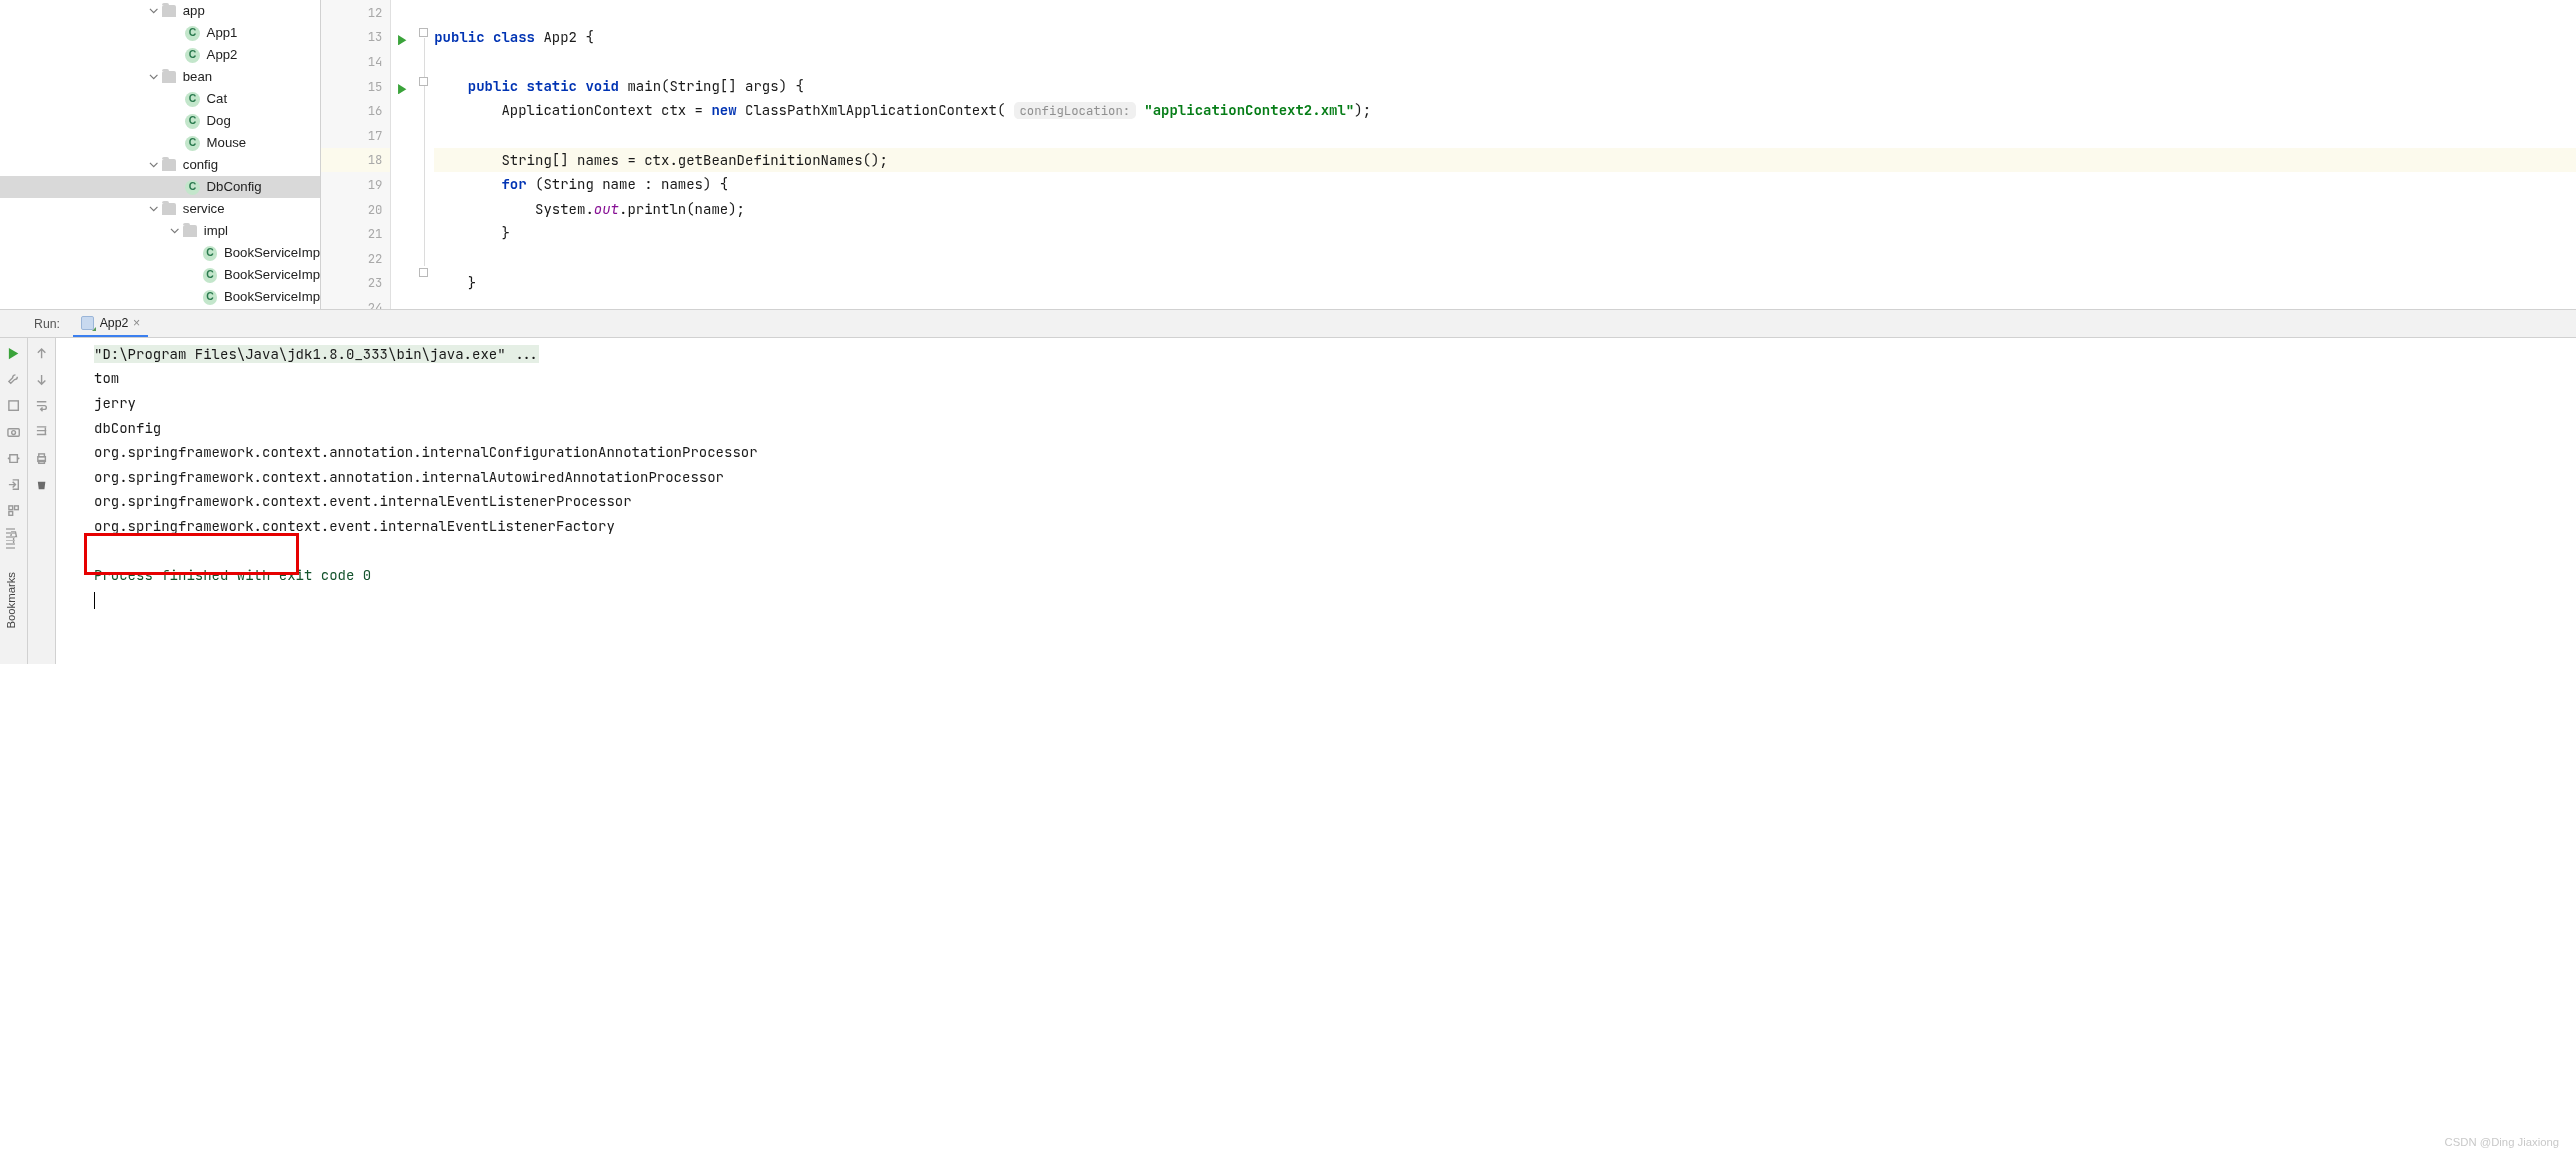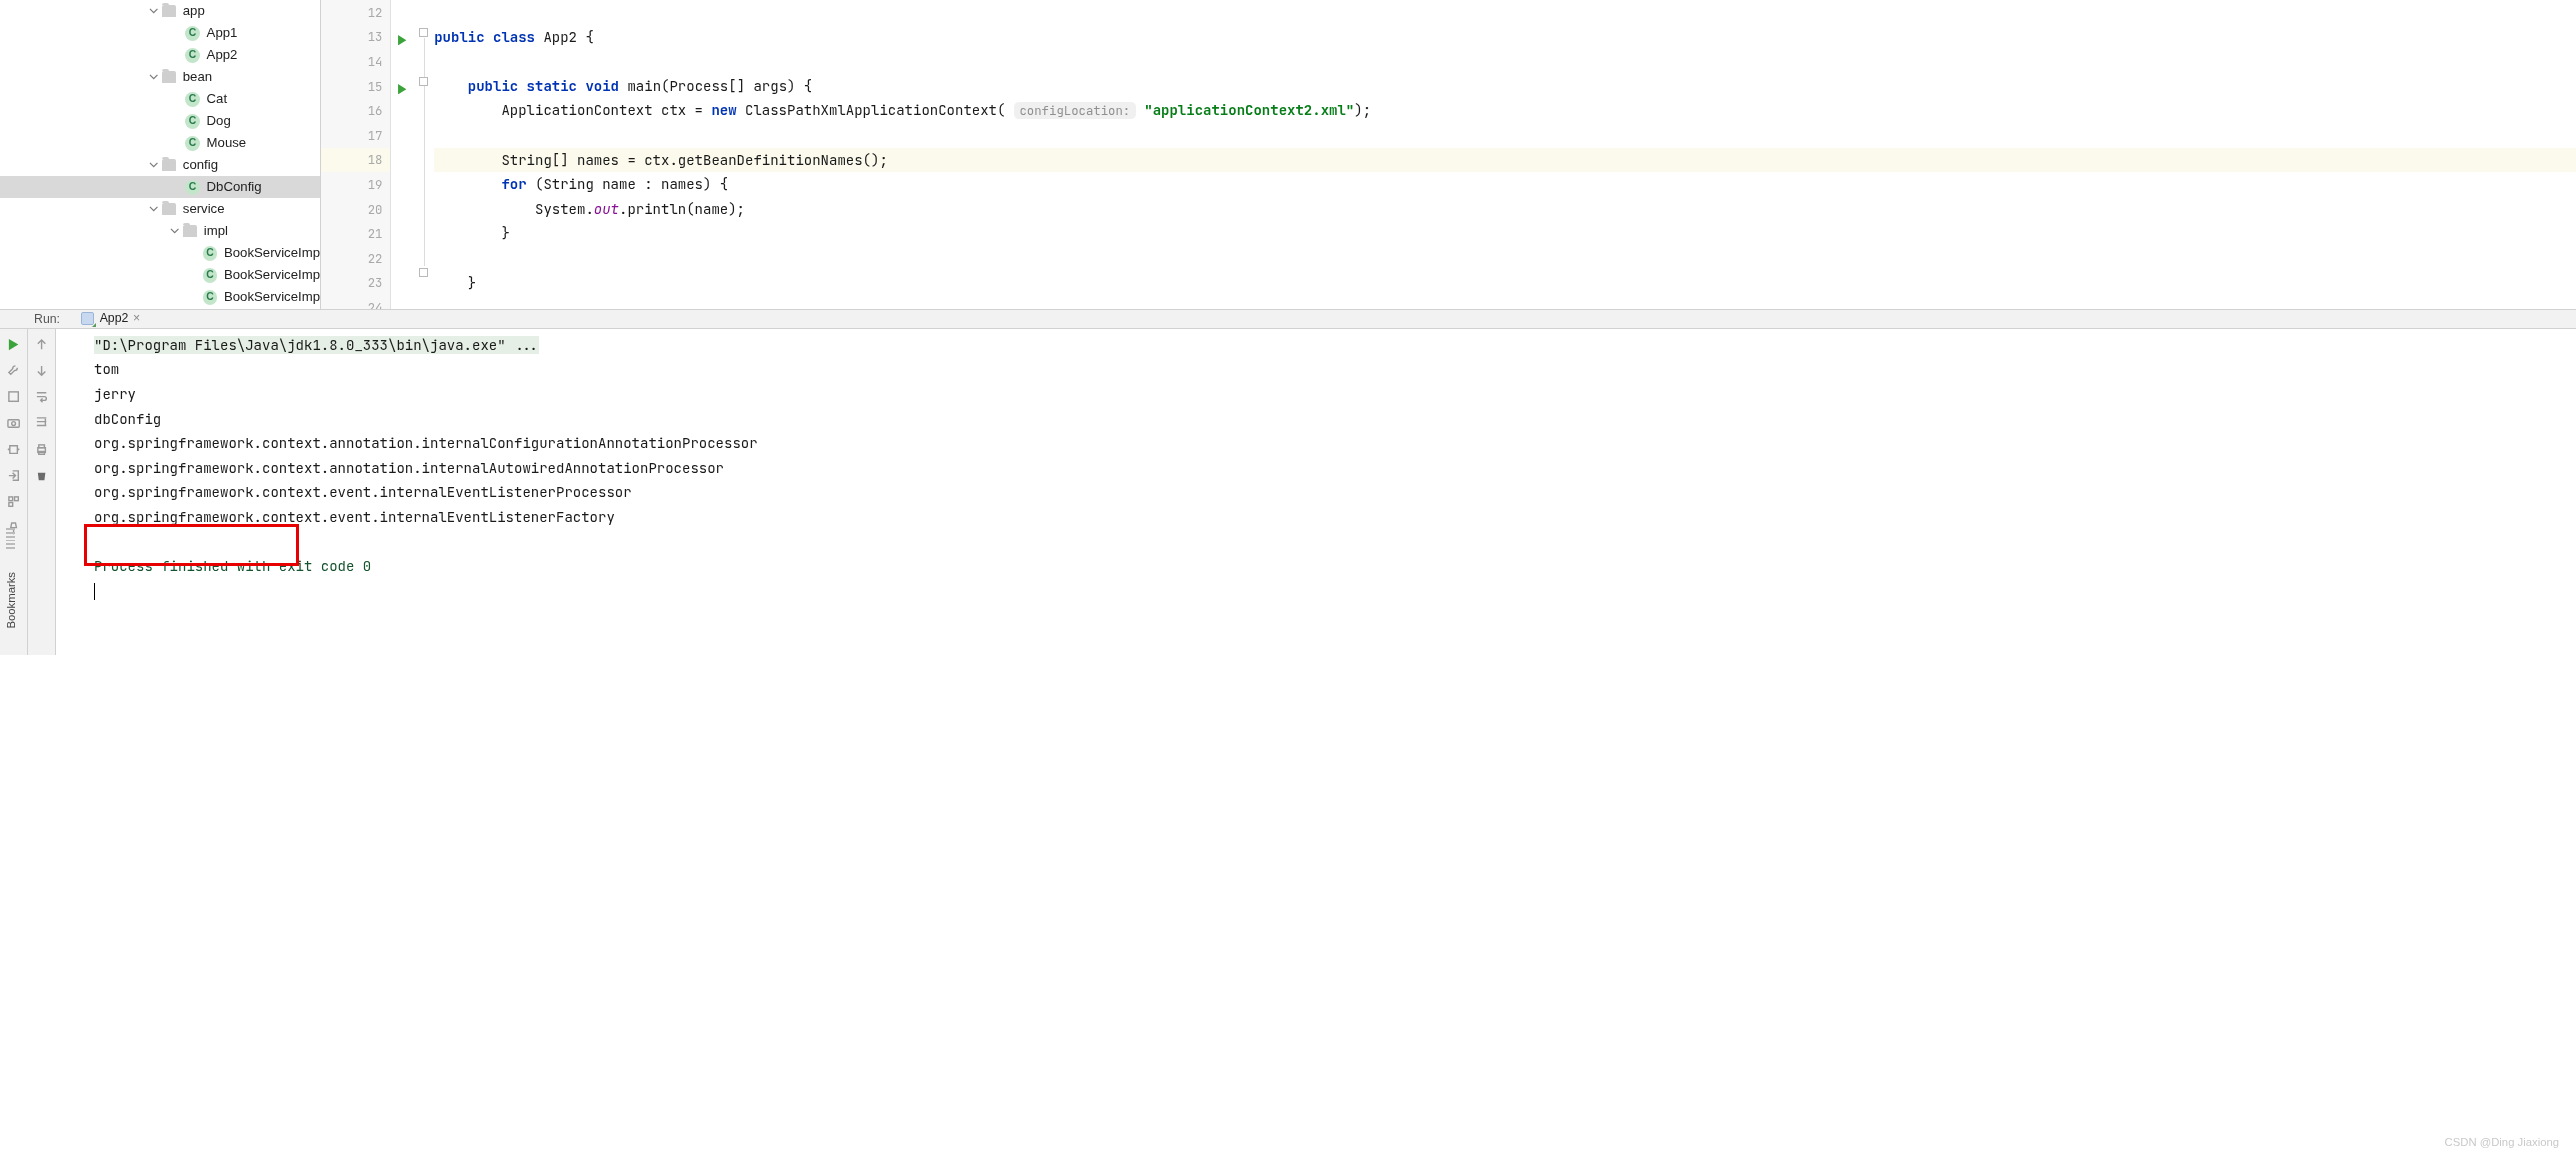--- a/index.html
+++ b/index.html
@@ -61,21 +61,21 @@
   .efold .box{position:absolute;left:-1.9px;width:8.5px;height:8.5px;border:0.9px solid #b9b9b9;background:#fff;}
   .ecode{flex:1;font-family:var(--mono);font-size:14px;line-height:24.6px;}
   .ecode .l{height:24.6px;white-space:pre;}
   .ecode .l.hl{background:var(--caret-line);}
   .kw{color:var(--kw);font-weight:600;}
   .str{color:var(--string);font-weight:600;}
   .fld{color:var(--field);font-style:italic;}
   .hint{background:var(--hint-bg);color:var(--hint-txt);padding:0 5.7px;border-radius:4.7px;font-size:12.3px;font-style:normal;}
 
   
-  .runbar{height:20px;background:var(--panel);border-top:0.9px solid var(--line);border-bottom:0.9px solid var(--line);display:flex;align-items:center;font-size:12.3px;}
+  .runbar{height:29px;background:var(--panel);border-top:0.9px solid var(--line);border-bottom:0.9px solid var(--line);display:flex;align-items:center;font-size:12.3px;}
   .runbar .lbl{padding:0 13.2px 0 34px;color:#555;}
   .runbar .tab{display:flex;align-items:center;height:26.4px;padding:0 7.6px;border-bottom:2.8px solid var(--tab-blue);margin-bottom:-0.9px;color:#222;}
   .runbar .tab .ti{width:13.2px;height:13.2px;display:inline-block;background:#c8d9ef;border:0.9px solid #9ab5d8;border-radius:1.9px;margin-right:5.7px;position:relative;}
   .runbar .tab .ti::after{content:"";position:absolute;right:-2.8px;bottom:-2.8px;width:0;height:0;border-left:4.7px solid transparent;border-bottom:4.7px solid #5a9a5a;}
   .runbar .x{color:#8a8a8a;margin-left:4.7px;}
 
   .runbody{display:flex;height:326px;}
   .runtools{width:28px;background:var(--panel);border-right:0.9px solid var(--line);display:flex;flex-direction:column;align-items:center;gap:11.3px;padding-top:7.6px;}
   .runtools2{width:28px;background:var(--panel);border-right:0.9px solid var(--line);display:flex;flex-direction:column;align-items:center;gap:11.3px;padding-top:7.6px;}
   .tic{width:15px;height:15px;display:flex;align-items:center;justify-content:center;}
@@ -259,21 +259,21 @@
         <div class="bar" style="top:38px;height:57px"></div>
         <div class="box" style="top:77px"></div>
         <div class="bar" style="top:87px;height:179px"></div>
         <div class="box" style="top:268px"></div>
       </div>
 
       <div class="ecode">
         <div class="l"> </div>
         <div class="l"><span class="kw">public</span><span> </span><span class="kw">class</span><span> App2 {</span></div>
         <div class="l"> </div>
-        <div class="l"><span>    </span><span class="kw">public</span> <span class="kw">static</span> <span class="kw">void</span><span> main</span><span>(Process[] args) {</span></div>
+        <div class="l"><span>    </span><span class="kw">public</span> <span class="kw">static</span> <span class="kw">void</span><span> main</span><span>(String[] args) {</span></div>
         <div class="l"><span>        </span><span>ApplicationContext ctx = </span><span class="kw">new</span><span> ClassPathXmlApplicationContext( </span><span class="hint">configLocation:</span><span> </span><span class="str">"applicationContext2.xml"</span><span>);</span></div>
         <div class="l"> </div>
         <div class="l hl"><span>        </span><span>String[] names = ctx.getBeanDefinitionNames();</span></div>
         <div class="l"><span>        </span><span class="kw">for</span><span> (String name : names) {</span></div>
         <div class="l"><span>            </span><span>System.</span><span class="fld">out</span><span>.println(name);</span></div>
         <div class="l"><span>        </span><span>}</span></div>
         <div class="l"> </div>
         <div class="l"><span>    </span><span>}</span></div>
         <div class="l"> </div>
       </div>

